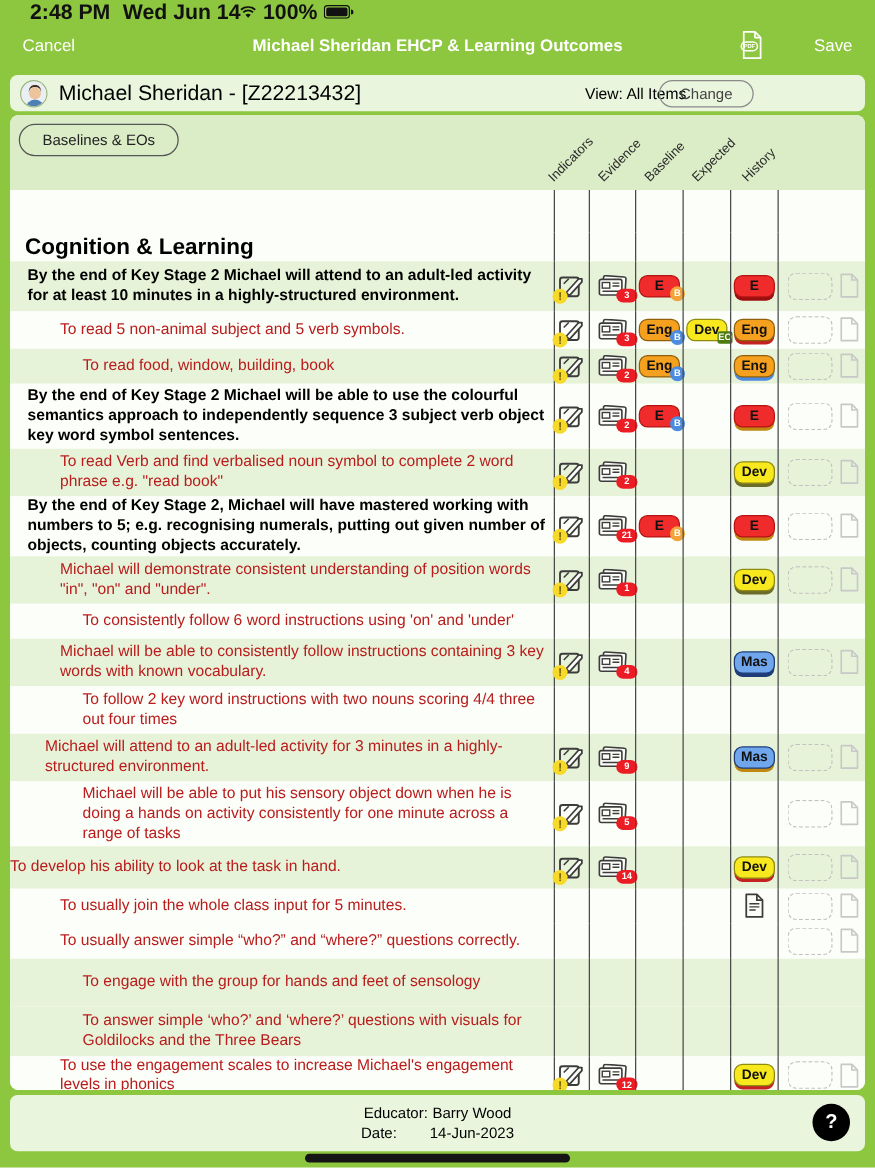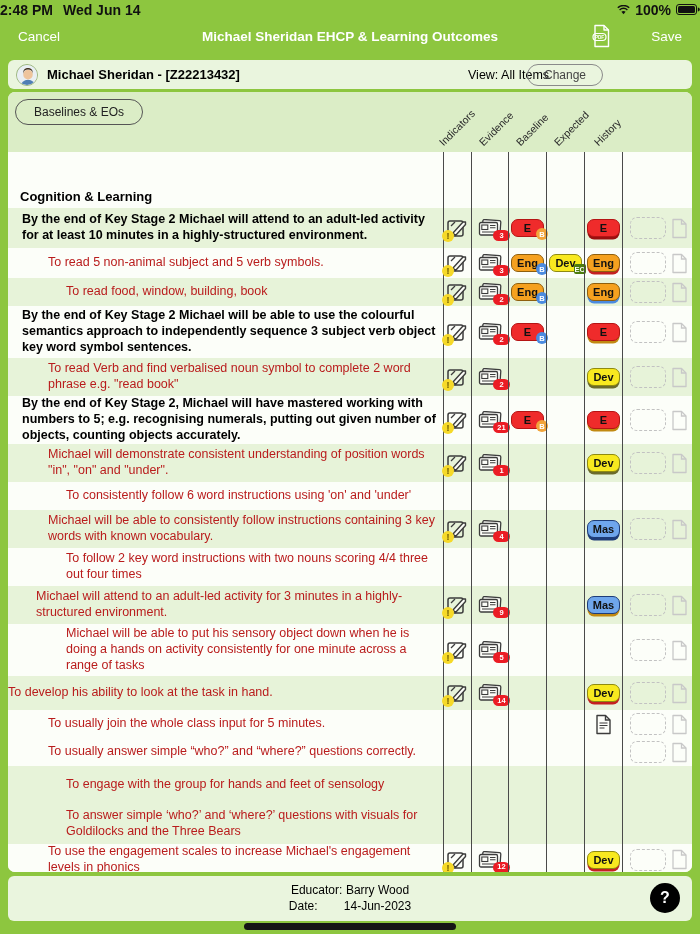--- a/index.html
+++ b/index.html
@@ -6,38 +6,38 @@
   html,body { width:700px; height:934px; }
   body {
     font-family:"Liberation Sans", sans-serif;
     background:#8DC63F;
     position:relative;
     overflow:hidden;
     -webkit-font-smoothing:antialiased;
   }
   
   .statusbar { position:absolute; top:0; left:0; right:0; height:20px;
-    display:flex; justify-content:space-between; align-items:center;
-    padding:0 0; font-size:14px; font-weight:700; color:#111; }
+    display:flex; justify-content:flex-start; align-items:center;
+    padding:0 24px; font-size:17px; font-weight:700; color:#111; }
   .statusbar .left { display:flex; gap:10px; }
   .statusbar .right { display:flex; gap:5px; align-items:center; }
   
   .navbar { position:absolute; top:20px; left:0; right:0; height:32px;
     display:flex; align-items:center; color:#fff; font-size:13.5px; }
   .nav-cancel { position:absolute; left:18px; cursor:pointer; }
   .nav-title { width:100%; text-align:center; font-weight:700; }
   .nav-pdf { position:absolute; right:88px; top:4px; cursor:pointer; }
   .nav-save { position:absolute; right:18px; cursor:pointer; }
   
   .studentbar { position:absolute; top:60px; left:8px; right:8px; height:29px;
     background:#EAF5DE; border-radius:6px; display:flex; align-items:center;
     padding:0 8px; }
   .avatar { width:22px; height:22px; border-radius:50%; overflow:hidden;
     border:1px solid #9db77f; background:#dfe9ee; flex:none; }
-  .student-name { font-weight:700; font-size:13px; color:#000; margin-left:9px; }
+  .student-name { font-weight:400; font-size:17px; color:#000; margin-left:9px; }
   .view-label { position:absolute; left:460px; font-size:12.5px; color:#000; }
   .change-btn { position:absolute; left:519px; border:1.5px solid #8a8a8a;
     border-radius:13px; padding:3px 16px; font-size:12px; color:#444;
     background:transparent; cursor:pointer; }
   
   .maincard { position:absolute; top:92px; left:8px; width:684px; height:780px;
     background:#FCFEF9; border-radius:7px; overflow:hidden; }
   .card-header { position:absolute; top:0; left:0; right:0; height:60px;
     background:#DBEDC6; }
   .filter-btn { position:absolute; top:7px; left:7px; border:1.5px solid #555;
@@ -52,21 +52,21 @@
   .row-white { background:#FCFEF9; }
   .c-text { width:435px; flex:none; font-size:12.5px; line-height:1.26;
     color:#b91c1c; padding-right:3px; }
   .c-text.bold { color:#000; font-weight:700; }
   .cell { flex:none; align-self:stretch; border-left:1.5px solid #4a4a4a;
     display:flex; align-items:center; justify-content:center; position:relative; }
   .c-ind { width:28px; } .c-ev { width:37px; } .c-base { width:38px; }
   .c-exp { width:38px; } .c-hist { width:38px; }
   .c-notes { width:70px; border-left:1.5px solid #4a4a4a; justify-content:flex-start;
     padding-left:7px; gap:5px; }
-  .section-title { font-size:13px; font-weight:700; color:#000; padding-left:12px; }
+  .section-title { font-size:18px; font-weight:700; color:#000; padding-left:12px; }
   
   .badge { position:relative; min-width:33px; height:18px; border-radius:7px;
     display:flex; align-items:center; justify-content:center;
     font-size:11px; font-weight:700; color:#111; padding:0 5px; cursor:pointer; }
   .subdot { position:absolute; right:-5px; bottom:-4px; width:12px; height:12px;
     border-radius:50%; color:#fff; font-size:7.5px; font-weight:700;
     display:flex; align-items:center; justify-content:center; }
   .subdot.square { border-radius:2px; height:10px; bottom:-3px; }
   
   .icon-wrap { position:relative; cursor:pointer; line-height:0; }

